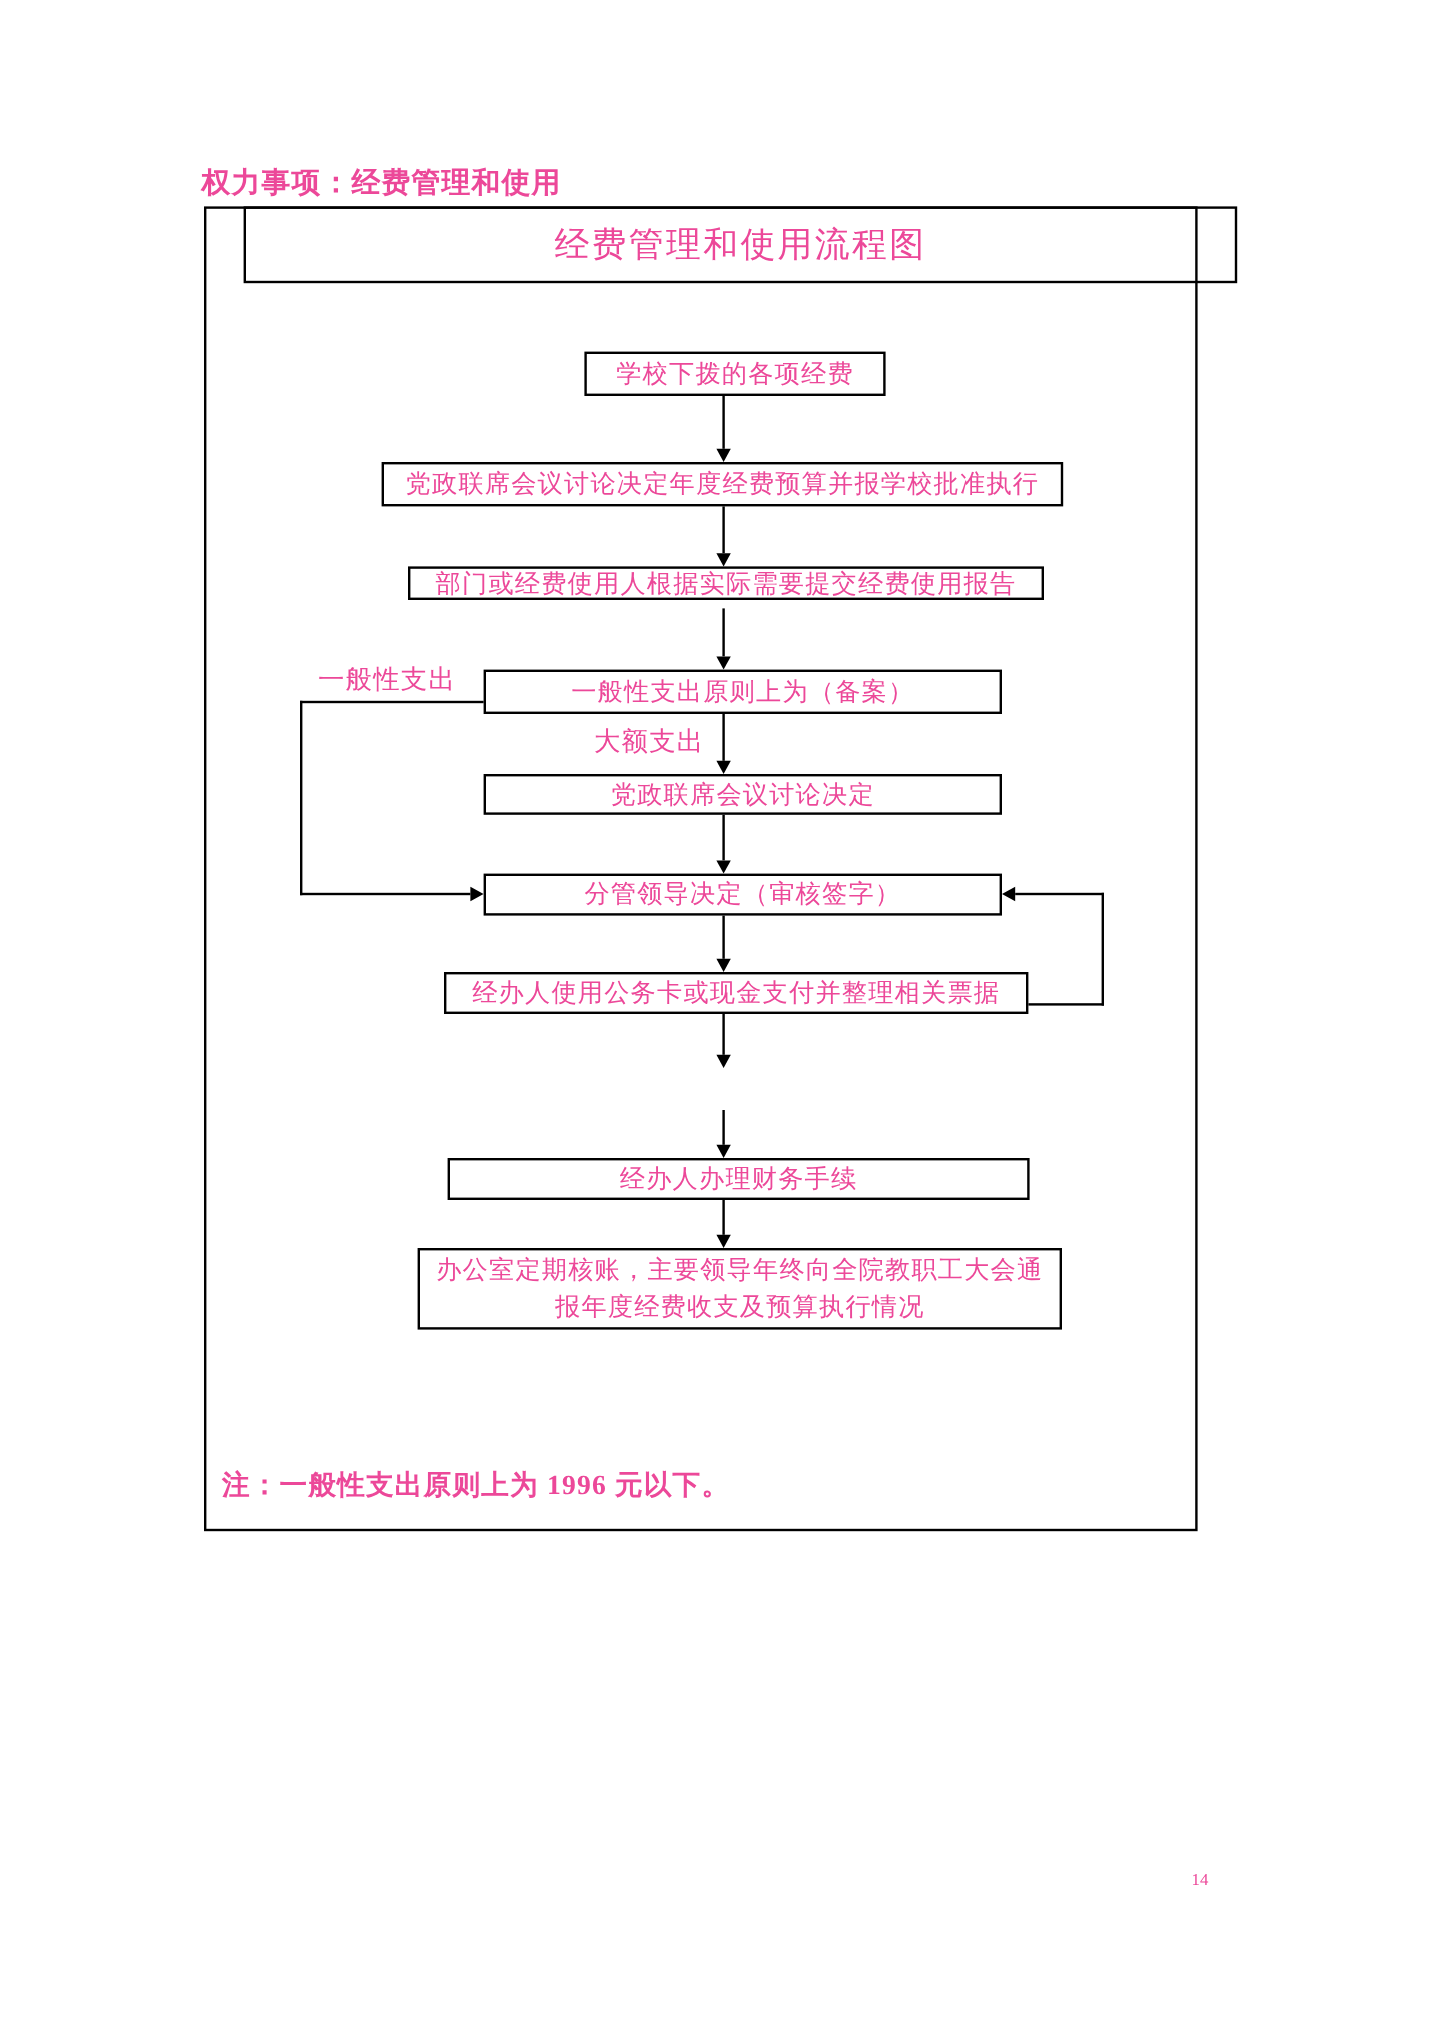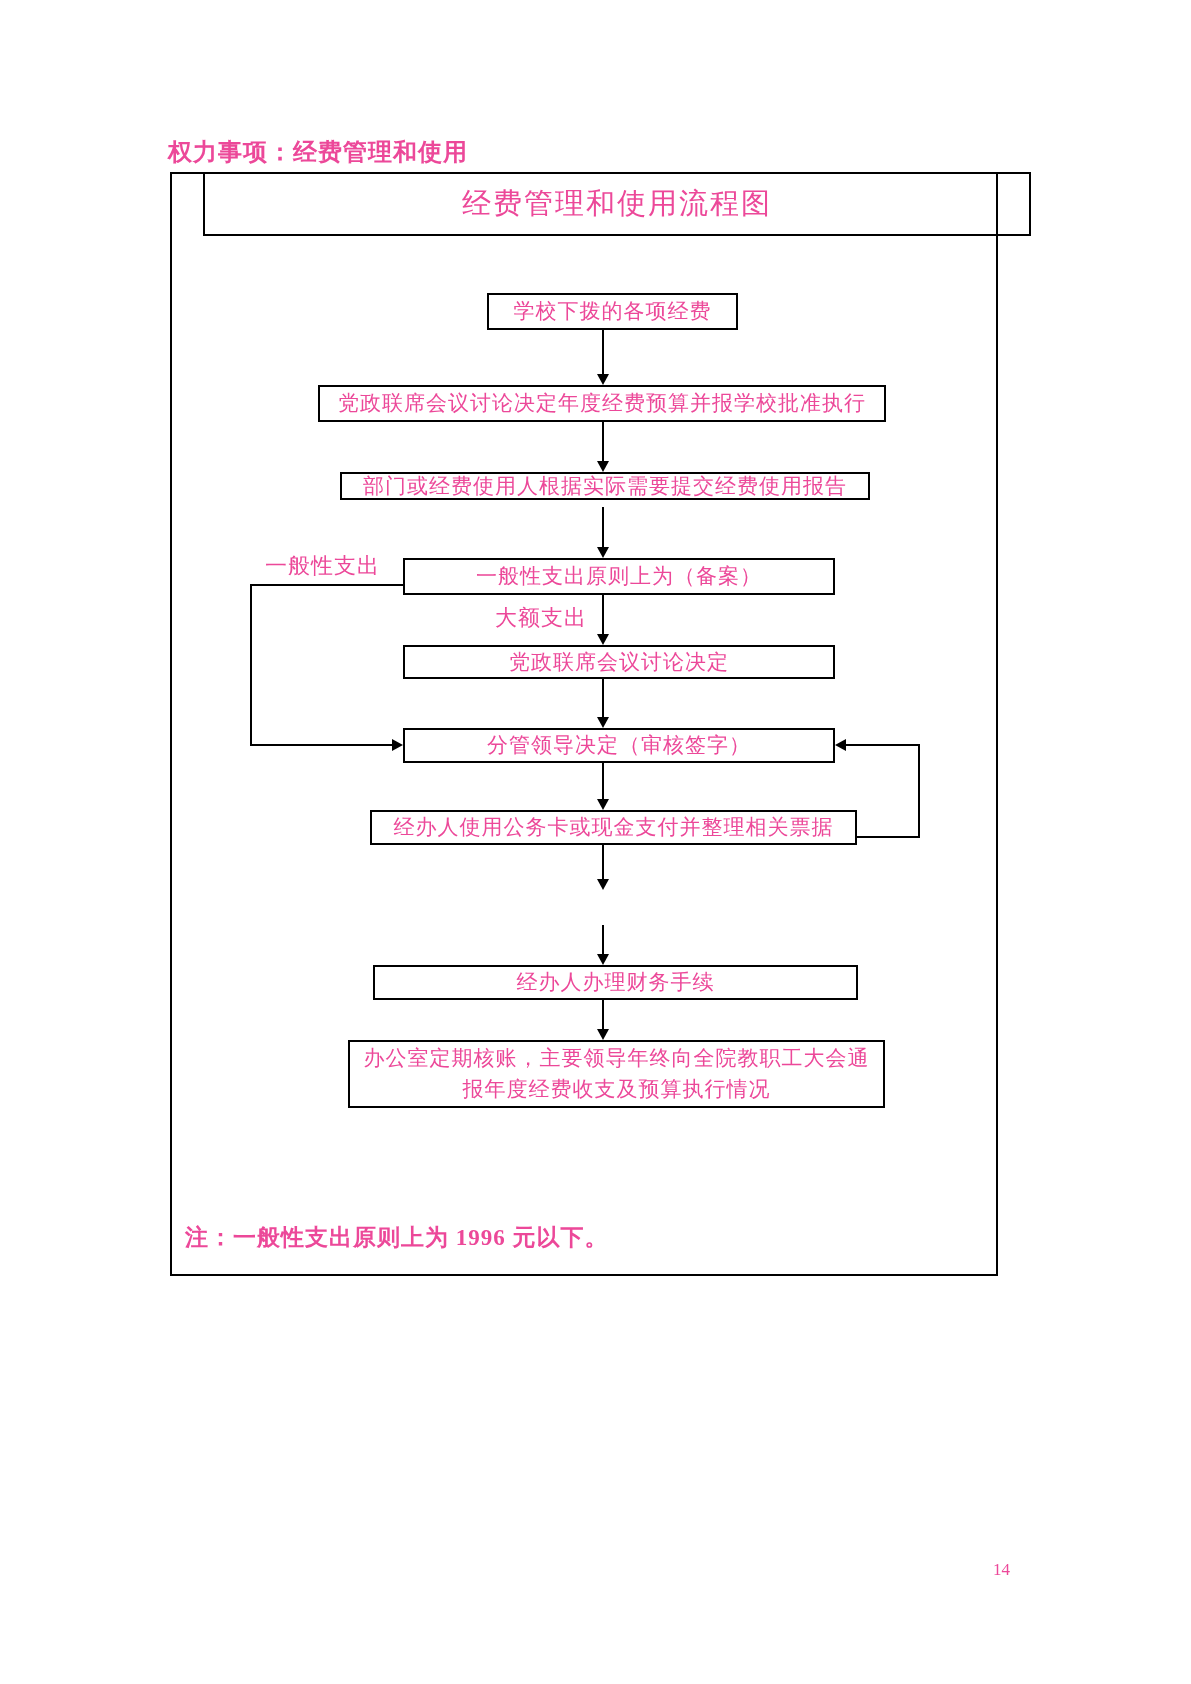--- a/index.html
+++ b/index.html
@@ -53,21 +53,21 @@
     border-right:11px solid #000;
   }
   .edge-label{
     position:absolute;font-size:22px;letter-spacing:1px;background:#fff;text-align:center;
   }
   .note{
     position:absolute;left:185px;top:1222px;
     font-size:23px;font-weight:bold;letter-spacing:1px;
   }
   .page-number{
-    position:absolute;left:993px;top:1560px;font-size:17px;
+    position:absolute;left:993px;top:1560px;font-size:14px;
   }
 </style>
 </head>
 <body>
 
 <div class="page">
 
   <div class="doc-header">权力事项：经费管理和使用</div>
 
   <div class="outer-box"></div>

